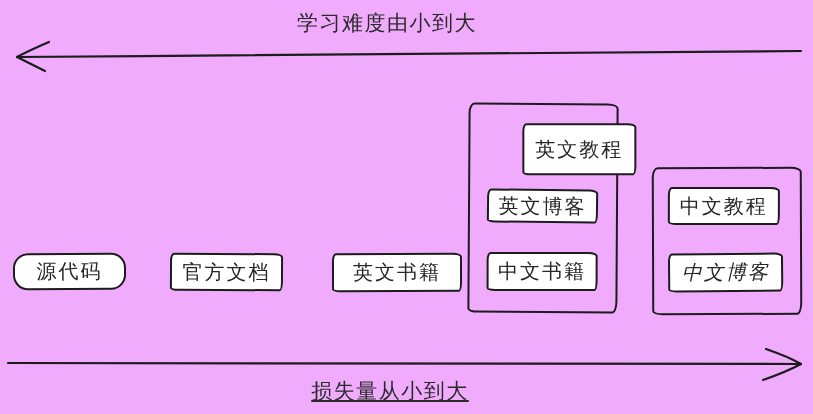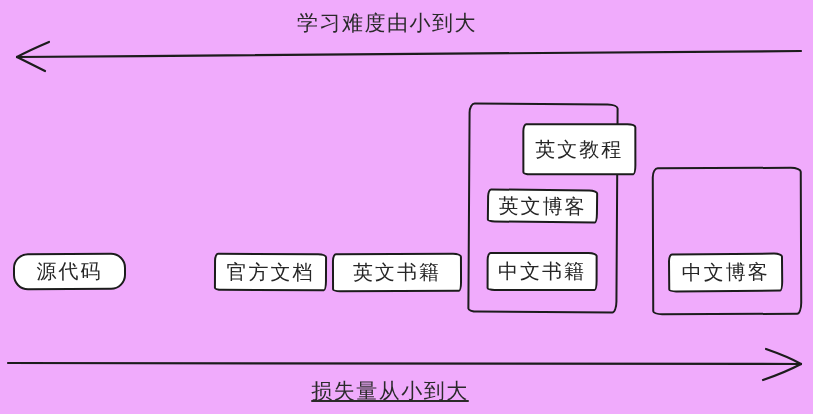--- a/index.html
+++ b/index.html
@@ -43,32 +43,32 @@
     letter-spacing: 2px;
     color: #262626;
     border-radius: 4px 9px 3px 8px / 8px 4px 10px 3px;
   }
   .group {
     border-radius: 6px 11px 5px 10px / 10px 5px 12px 4px;
     background: transparent;
   }
   
   .n-source   { left: 13px;  top: 253px; width: 113px; height: 37px; transform: rotate(-0.3deg); border-radius: 15px; }
-  .n-official { left: 170px; top: 253px; width: 113px; height: 38px; transform: rotate(0.25deg); margin-left: 44px; }
+  .n-official { left: 170px; top: 253px; width: 113px; height: 38px; transform: rotate(0.25deg); }
   .n-enbooks  { left: 332px; top: 253px; width: 130px; height: 39px; transform: rotate(-0.2deg); }
   
   .g-english  { left: 468px; top: 103px; width: 150px; height: 210px; transform: rotate(0.35deg); }
   .g-chinese  { left: 652px; top: 167px; width: 150px; height: 148px; transform: rotate(-0.2deg); }
   
   .n-entut  { position: absolute; left: 18px; top: 18px;  width: 114px; height: 52px; transform: rotate(-0.4deg); margin-left: 34px; }
   .n-enblog { position: absolute; left: 17px; top: 84px;  width: 111px; height: 34px; transform: rotate(0.3deg); }
   .n-cnbook { position: absolute; left: 17px; top: 147px; width: 111px; height: 39px; transform: rotate(-0.25deg); }
   
   .n-cntut  { position: absolute; left: 14px; top: 18px; width: 112px; height: 38px; transform: rotate(0.3deg); }
-  .n-cnblog { position: absolute; left: 14px; top: 84px; width: 115px; height: 39px; transform: rotate(-0.3deg); }
+  .n-cnblog { position: absolute; left: 14px; top: 84px; width: 115px; height: 39px; transform: rotate(-0.3deg); font-style: italic; }
 </style>
 </head>
 <body>
 
 <div class="canvas">
 
   <div class="axis-label top">学习难度由小到大</div>
 
   <svg class="arrow-svg top" width="813" height="46" viewBox="0 0 813 46">
     <g fill="none" stroke="#1c1c1c" stroke-width="2.2" stroke-linecap="round">
@@ -94,16 +94,17 @@
 
   <div class="sketch-box node n-enbooks">英文书籍</div>
 
   <div class="sketch-box group g-english">
     <div class="sketch-box node n-entut">英文教程</div>
     <div class="sketch-box node n-enblog">英文博客</div>
     <div class="sketch-box node n-cnbook">中文书籍</div>
   </div>
 
   <div class="sketch-box group g-chinese">
+    <div class="sketch-box node n-cntut">中文教程</div>
     <div class="sketch-box node n-cnblog">中文博客</div>
   </div>
 
 </div>
 
 </body></html>

